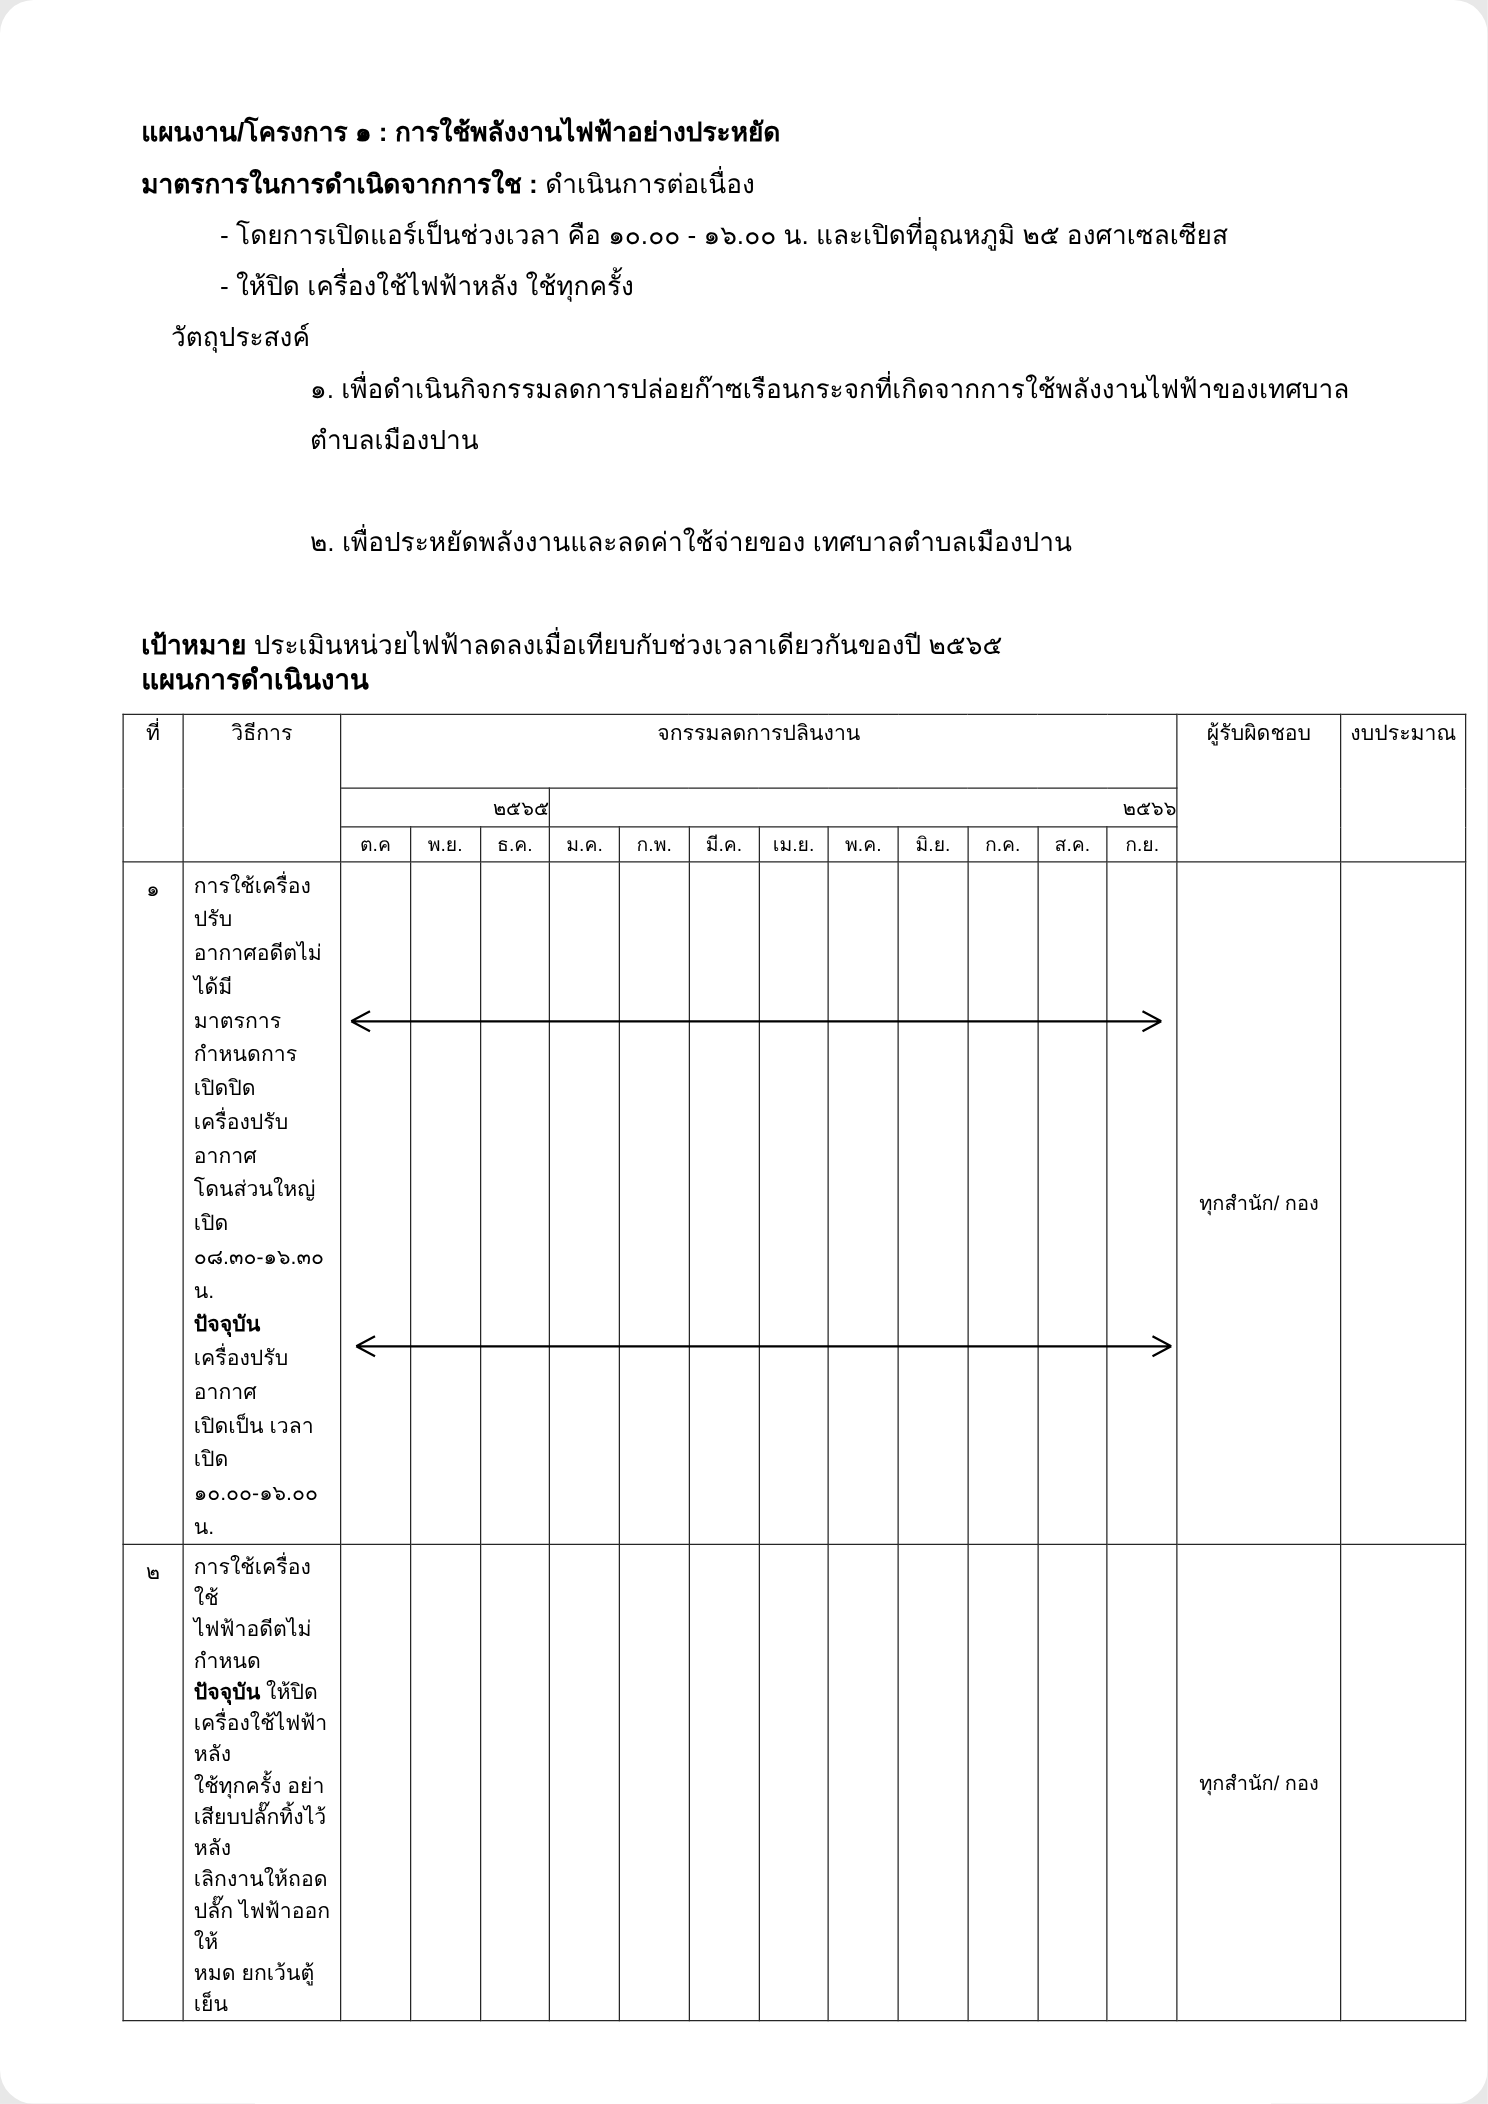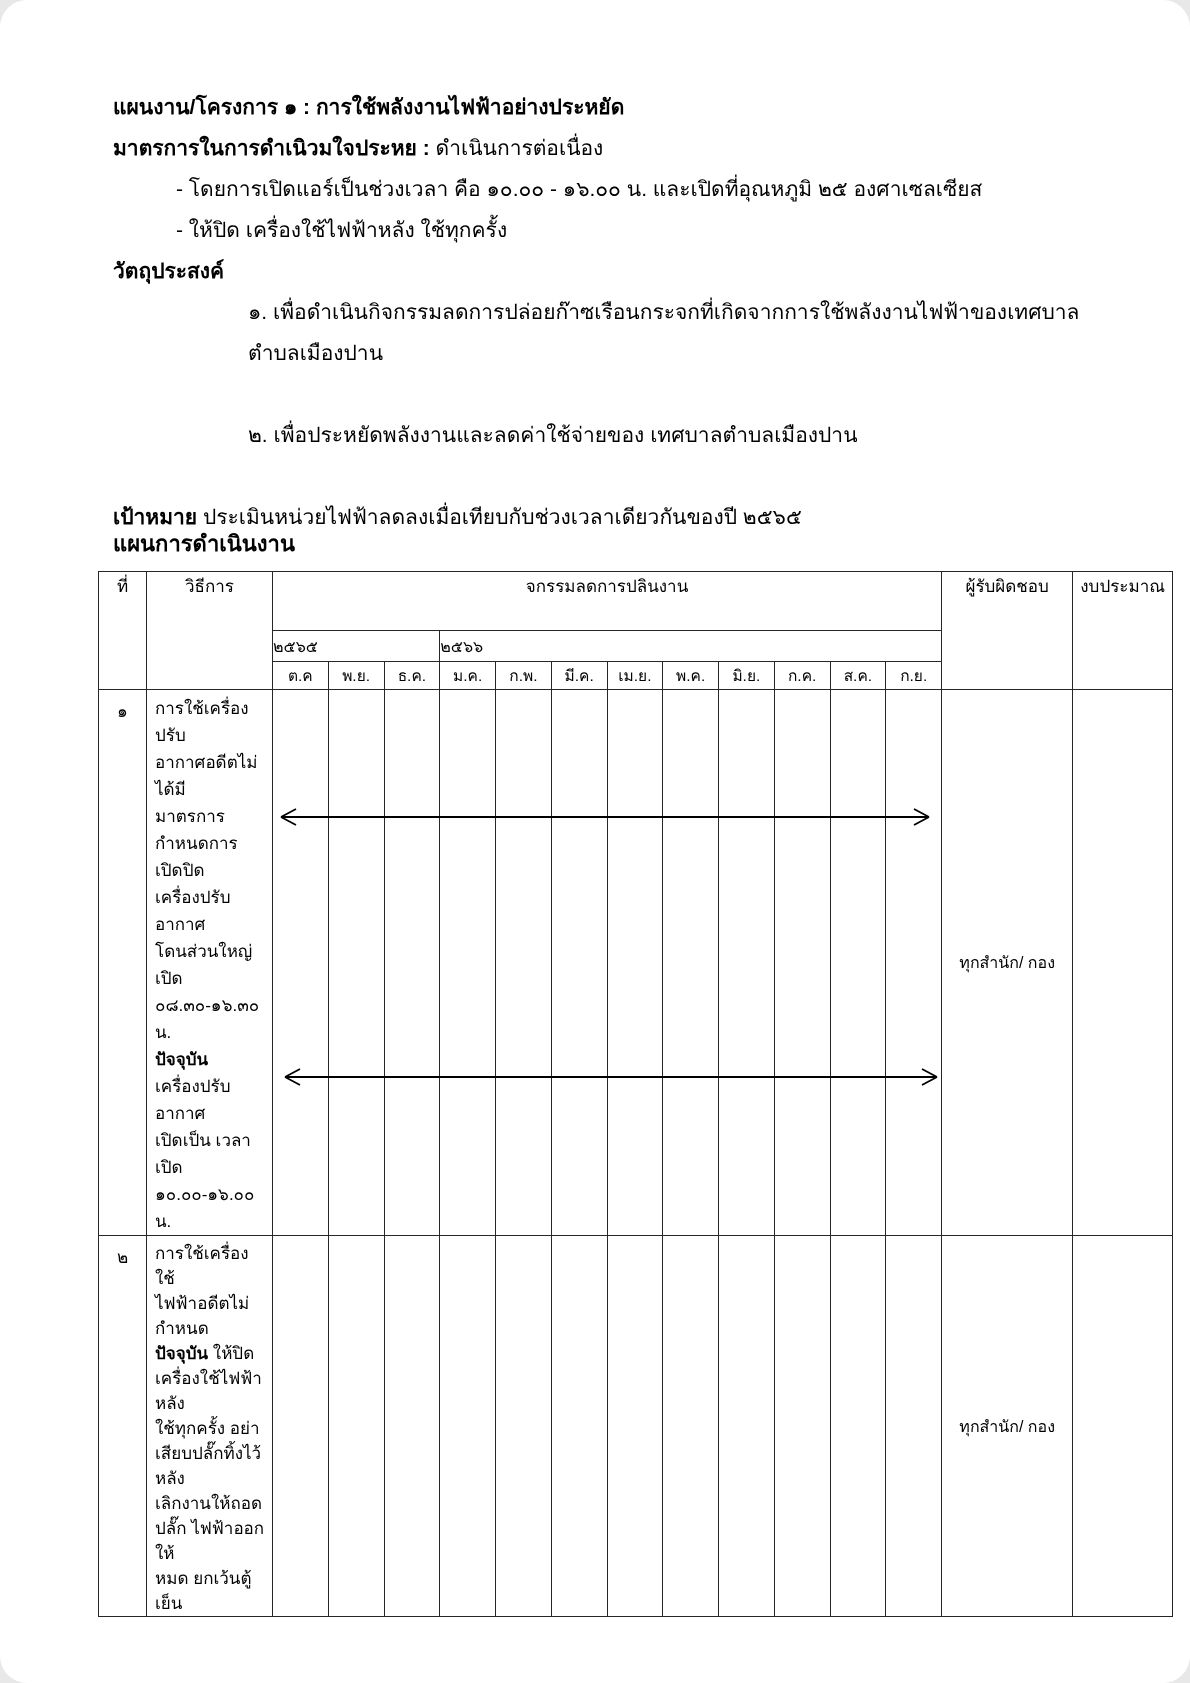--- a/index.html
+++ b/index.html
@@ -15,21 +15,21 @@
   }
   
   .doc-content {
     position:absolute; left:113px; top:86px; width:990px;
     font-size:21px; line-height:41px;
   }
   .doc-line { white-space:nowrap; }
   .b { font-weight:bold; }
   .indent-bullet { padding-left:63px; }
   .obj-row { display:flex; }
-  .obj-label { width:135px; flex:0 0 135px; font-weight:bold; }
+  .obj-label { width:135px; flex:0 0 135px; font-weight:normal;text-align:right; }
   .obj-body { white-space:pre-line; }
   .obj-item { white-space:pre-line; }
   .plan-heading {
     position:absolute; left:113px; top:526px;
     font-size:22px; font-weight:bold;
   }
   
   .plan-table {
     position:absolute; left:98px; top:571px;
     width:1074px;
@@ -39,40 +39,40 @@
   .plan-table th, .plan-table td {
     border:1.5px solid #262626;
     padding:0;
     font-weight:normal;
     overflow:hidden;
   }
   tr.hrow-a { height:59px; }
   tr.hrow-b { height:31px; }
   tr.hrow-c { height:28px;margin-top:36px; }
   .hspan { vertical-align:top; padding-top:9px; text-align:center; }
-  tr.hrow-b th { text-align:left; vertical-align:middle; font-size:16px; }
+  tr.hrow-b th { text-align:right; vertical-align:middle; font-size:16px; }
   tr.hrow-c th { text-align:center; vertical-align:middle; font-size:15.5px; }
   td.no-cell { vertical-align:top; text-align:center; padding-top:7px; font-size:17px; }
   td.method-cell { vertical-align:top; padding:5px 6px 0 8px; white-space:pre-line; }
   tr.drow-1 td.method-cell { line-height:27px; font-size:17px; }
   tr.drow-2 td.method-cell { line-height:25px; font-size:17px; }
   td.resp-cell { vertical-align:middle; text-align:center; font-size:16px; }
   tr.drow-1 { height:290px; }
   tr.drow-2 { height:287px; }
   
   .arrow { position:absolute; }
 </style>
 </head>
 <body>
 
 <div class="page">
 
   <div class="doc-content">
     <div class="doc-line b">แผนงาน/โครงการ ๑ : การใช้พลังงานไฟฟ้าอย่างประหยัด</div>
-    <div class="doc-line"><span class="b">มาตรการในการดำเนิวมใจประหย :</span><span> ดำเนินการต่อเนื่อง</span></div>
+    <div class="doc-line"><span class="b">มาตรการในการดำเนิดจากการใช :</span><span> ดำเนินการต่อเนื่อง</span></div>
     <div class="doc-line indent-bullet">- โดยการเปิดแอร์เป็นช่วงเวลา คือ ๑๐.๐๐ - ๑๖.๐๐ น. และเปิดที่อุณหภูมิ ๒๕ องศาเซลเซียส</div>
     <div class="doc-line indent-bullet">- ให้ปิด เครื่องใช้ไฟฟ้าหลัง ใช้ทุกครั้ง</div>
     <div class="obj-row">
       <div class="obj-label">วัตถุประสงค์</div>
       <div class="obj-body">
         <div class="obj-item">๑. เพื่อดำเนินกิจกรรมลดการปล่อยก๊าซเรือนกระจกที่เกิดจากการใช้พลังงานไฟฟ้าของเทศบาล
 ตำบลเมืองปาน</div>
         <div class="obj-item">๒. เพื่อประหยัดพลังงานและลดค่าใช้จ่ายของ เทศบาลตำบลเมืองปาน</div>
       </div>
     </div>

